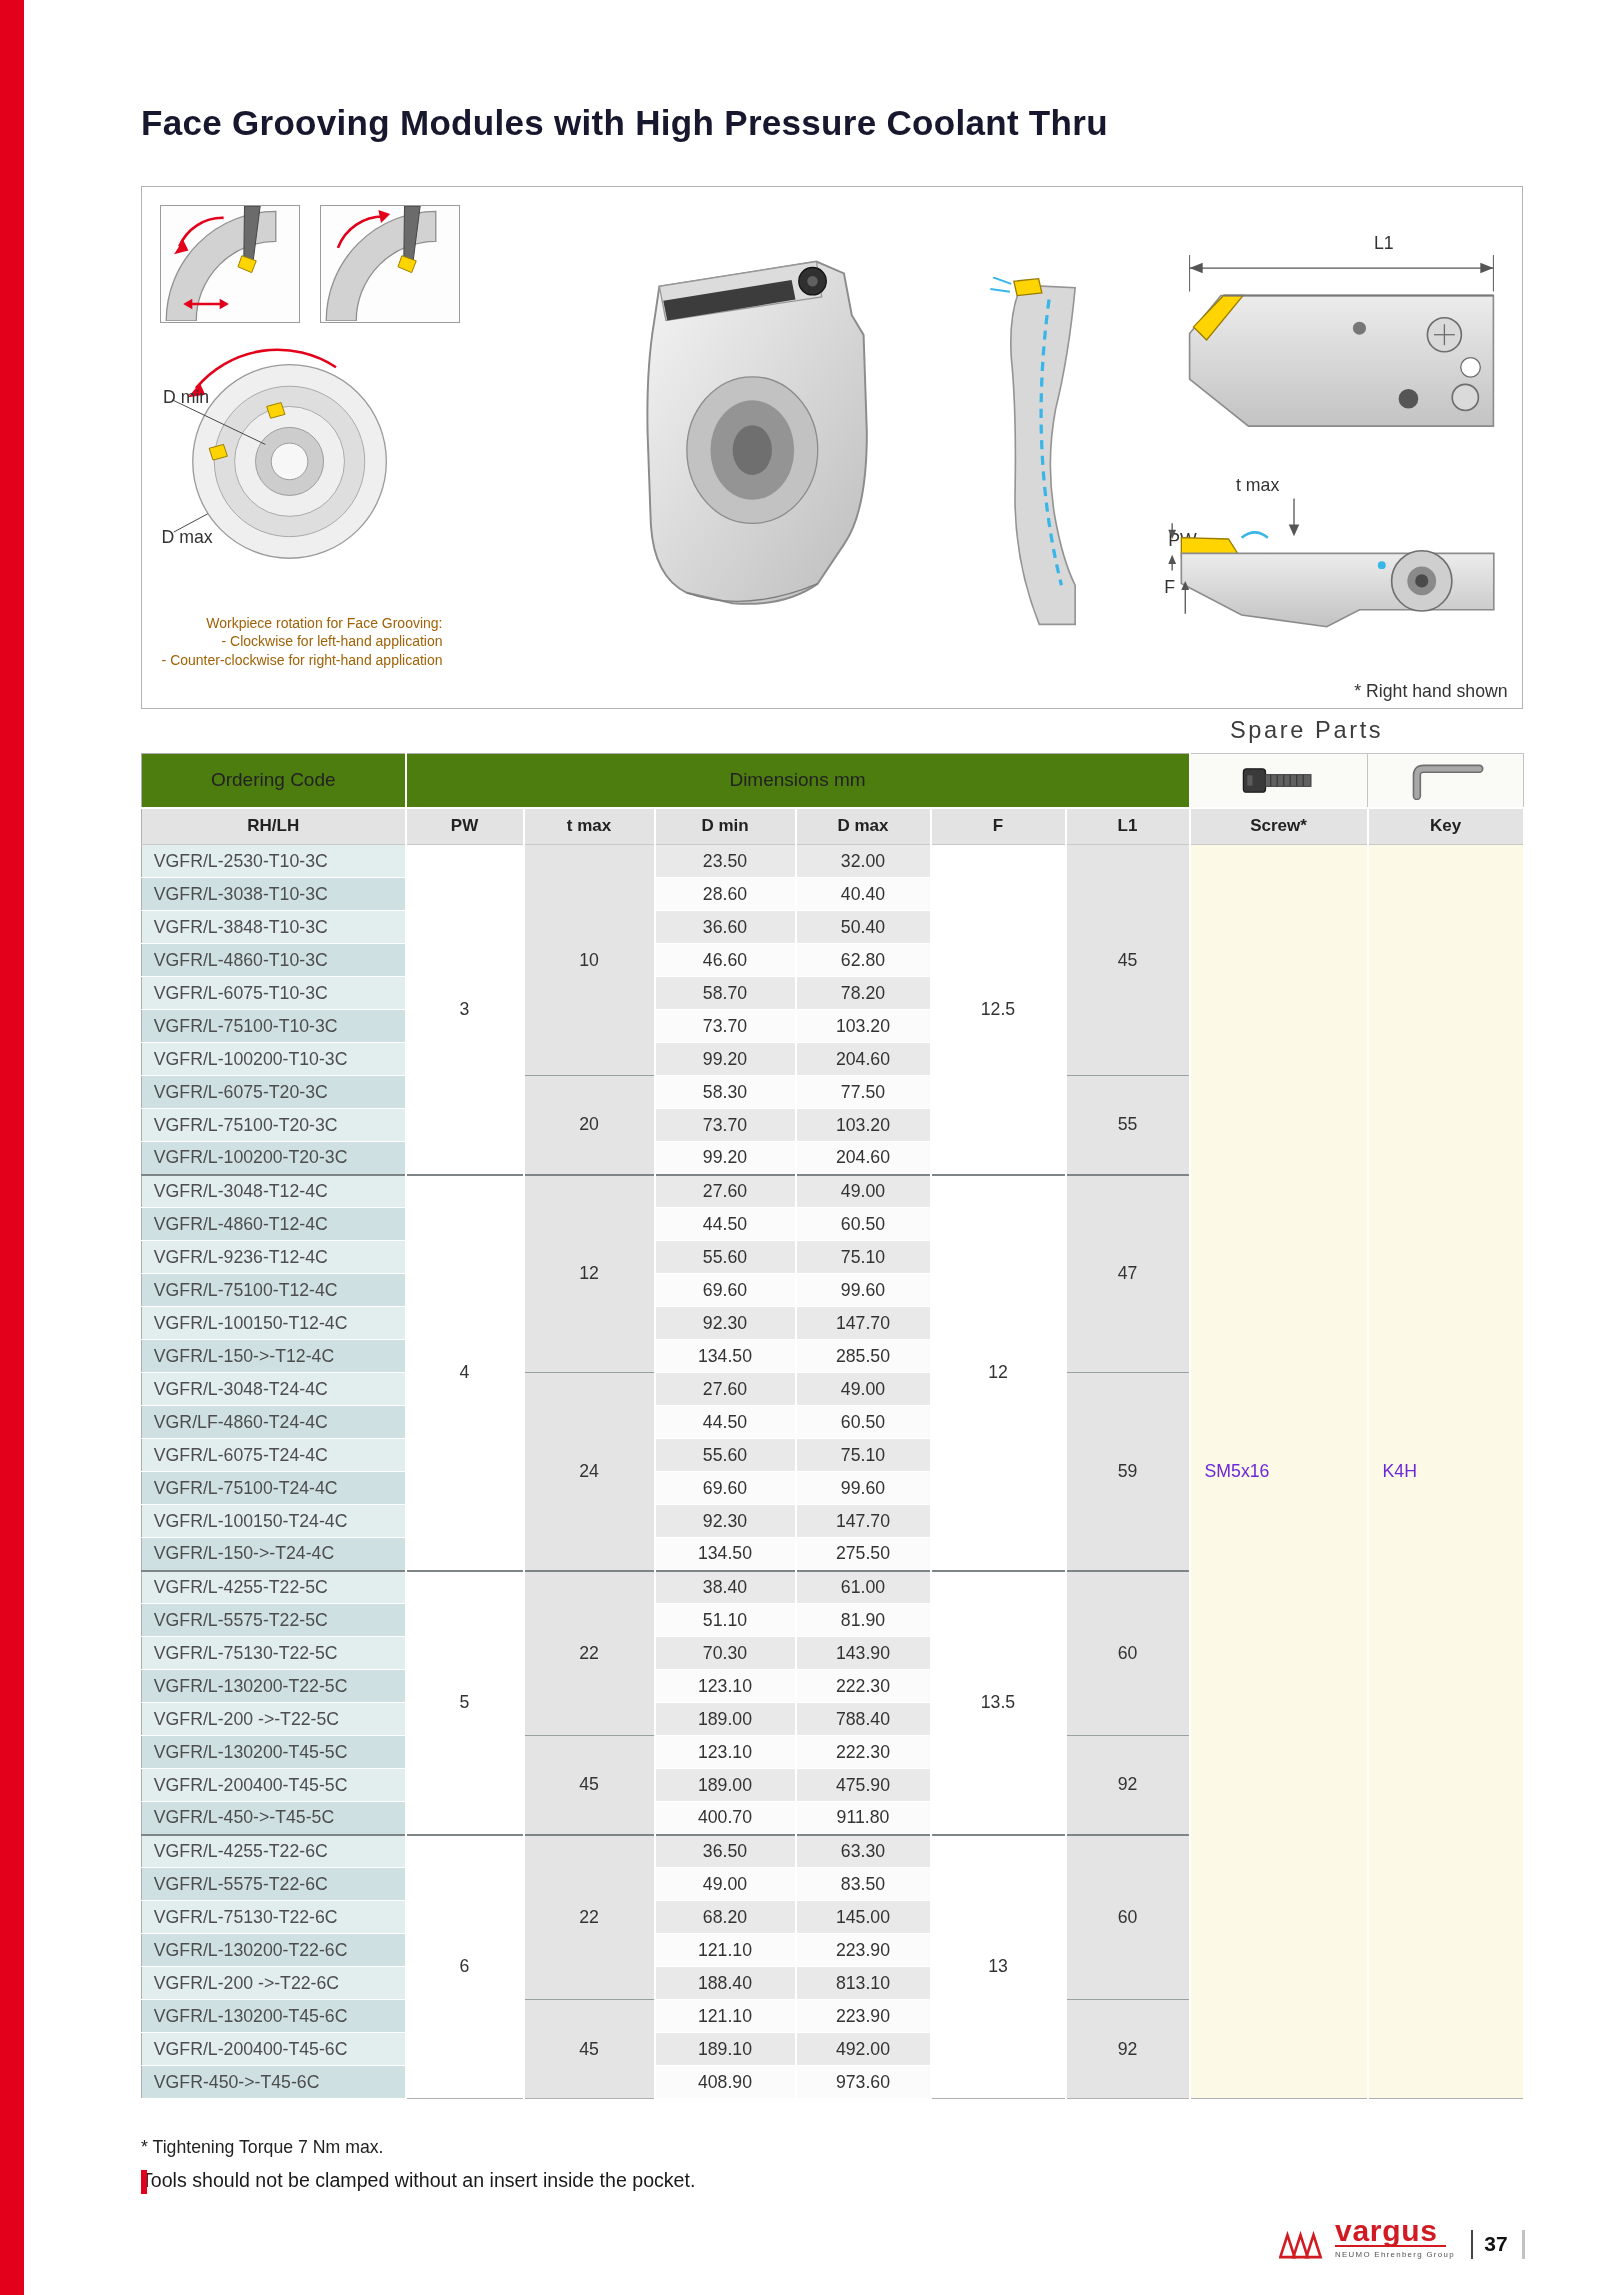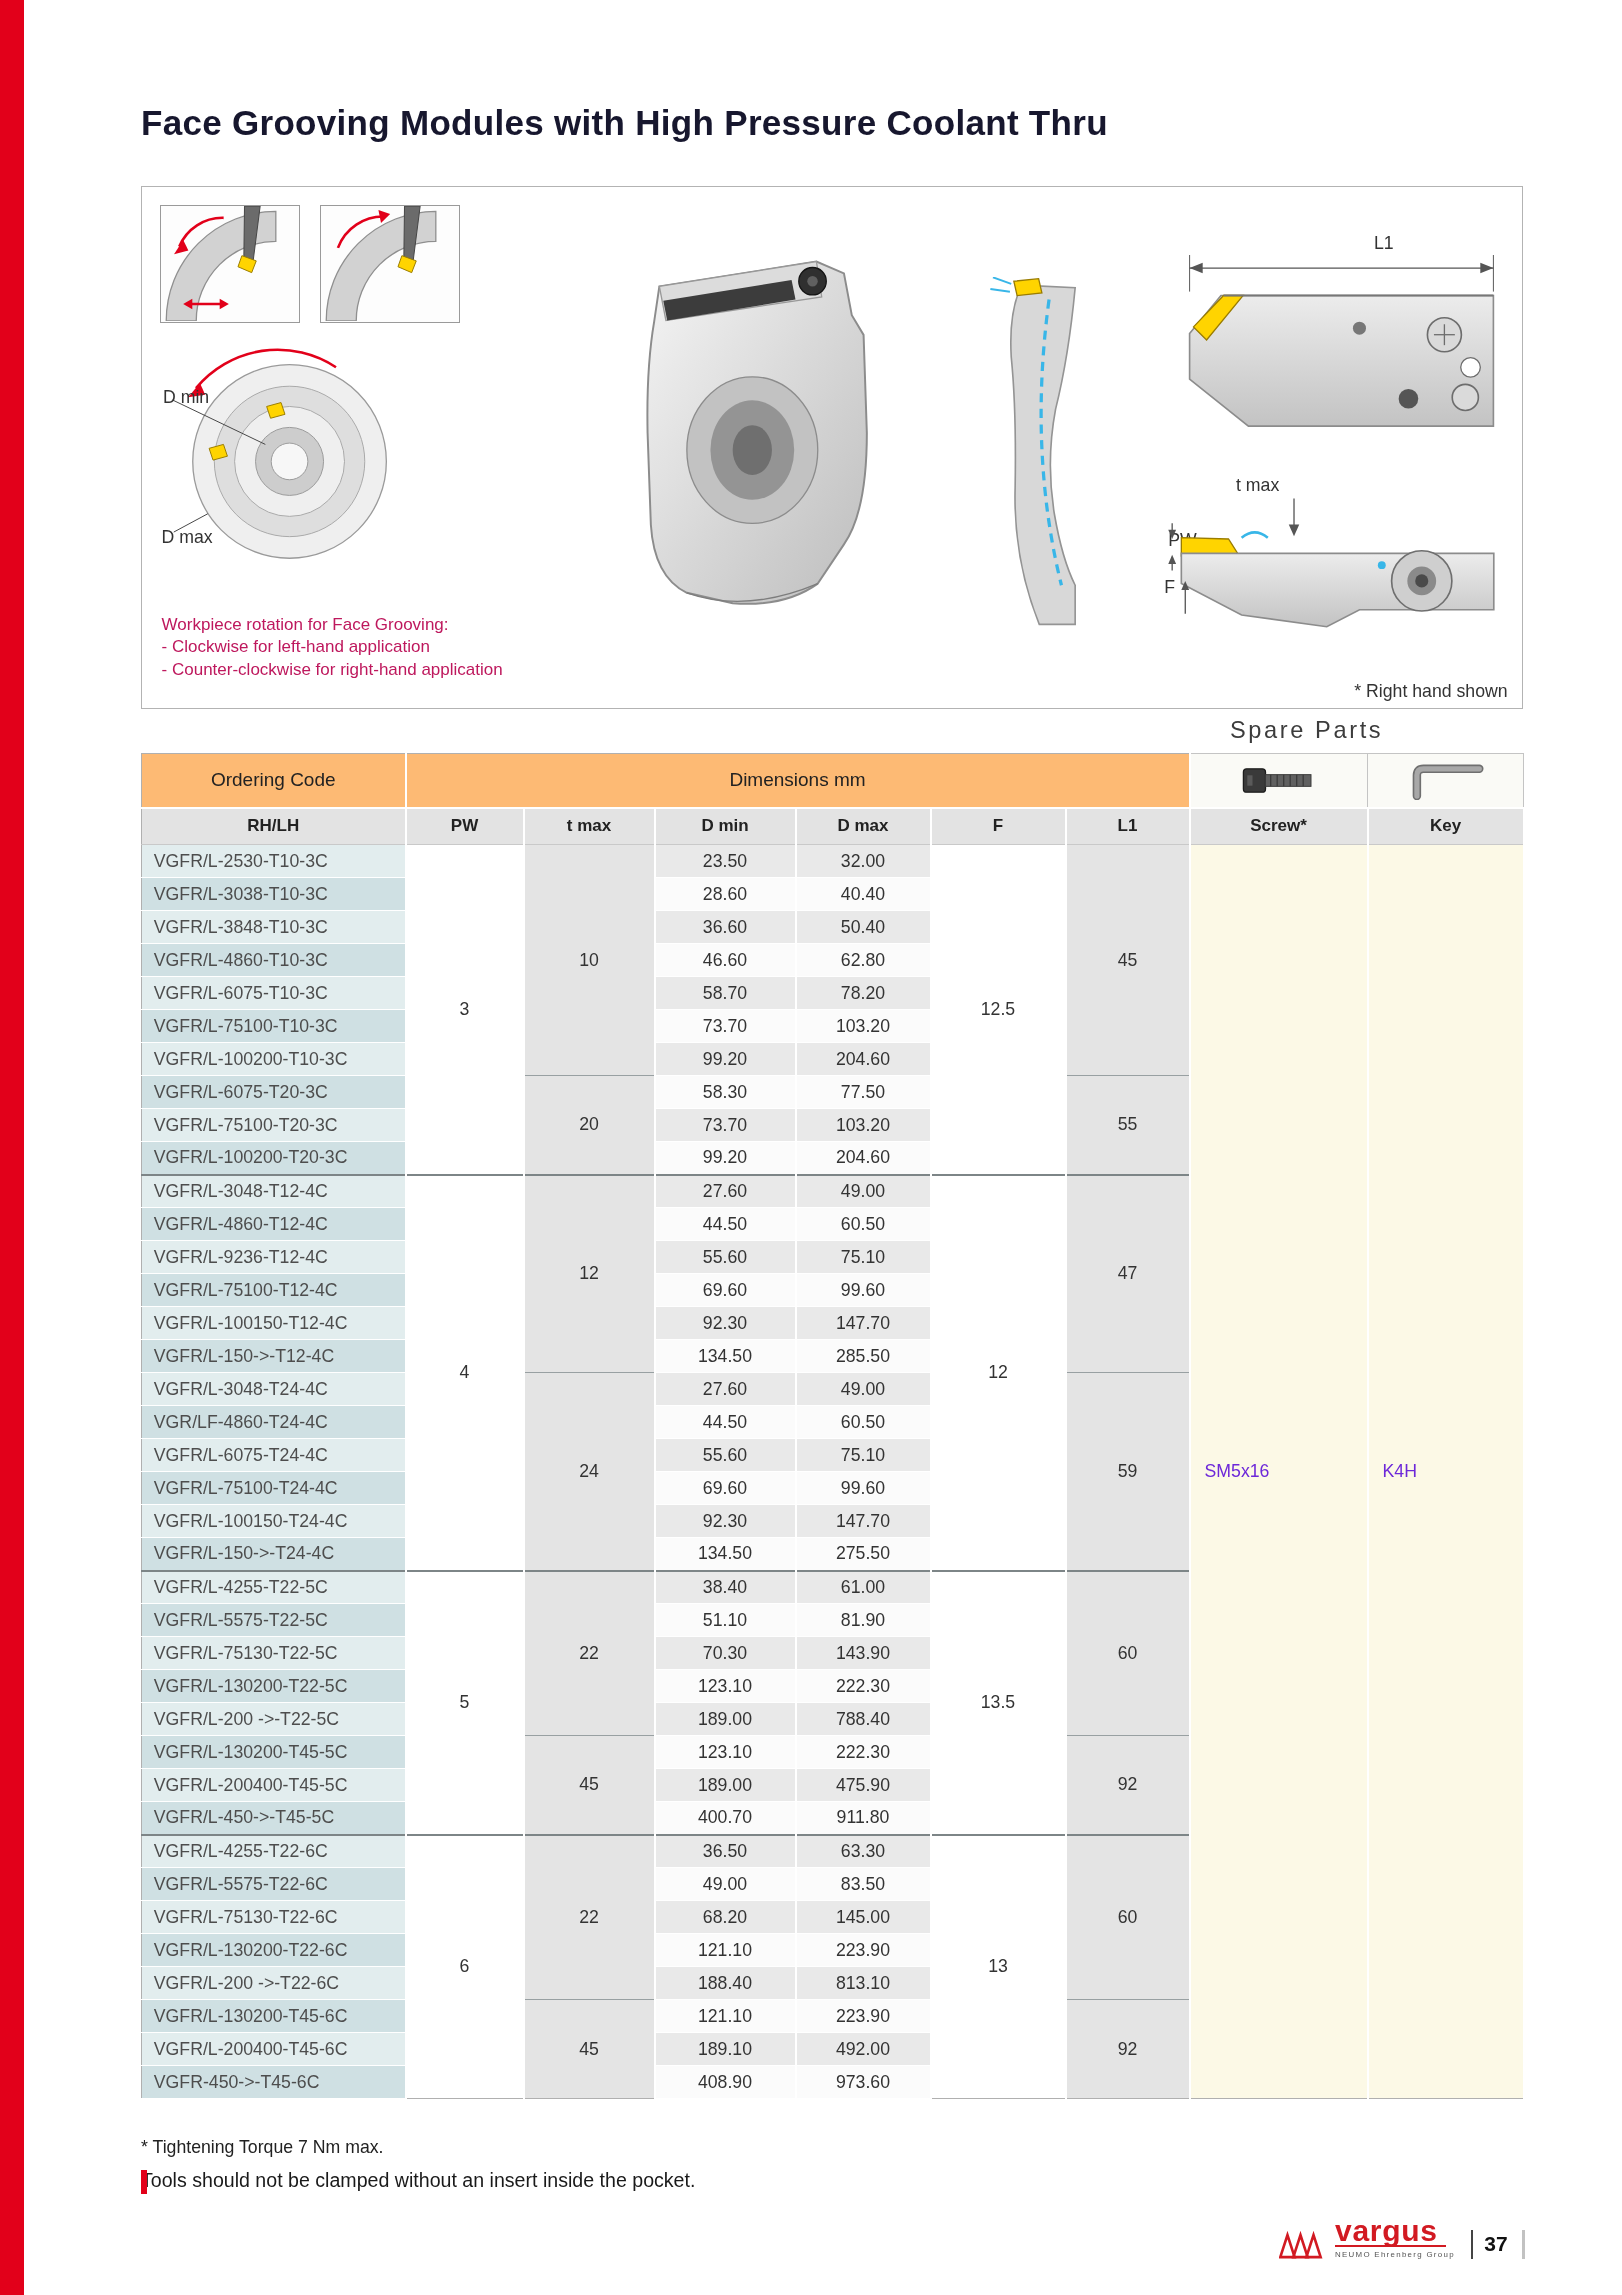--- a/index.html
+++ b/index.html
@@ -22,37 +22,37 @@
   .diagram-box {
     left:141px; top:186px; width:1382px; height:523px;
     border:1.3px solid #b3b3b3; background:#ffffff;
   }
   .thumb {
     width:140px; height:118px; border:1.3px solid #9a9a9a; background:#fdfdfd;
   }
   .lbl {
     font-size:17.7px; color:#333; white-space:nowrap;
   }
-  .rotation-note { left:19.6px; top:427px; font-size:17px; color:#be185d; line-height:1.32; }
+  .rotation-note { left:19.6px; top:427px; font-size:14px; color:#a16207; line-height:1.32;text-align:right; }
   .right-hand-note { right:14.4px; bottom:6.5px; font-size:17.7px; color:#333; }
 
   .spare-title {
     left:1230px; top:717px; font-size:23.6px; color:#3c3c3c; letter-spacing:2.6px;
   }
 
   
   table.main {
     position:absolute; left:141px; top:753px; width:1382px;
     border-collapse:collapse; table-layout:fixed;
     font-size:17.7px; border:1.3px solid #b0b0b0;
   }
   thead tr.h1 th { height:54px; }
   thead tr.h2 th { height:37px; background:#e3e3e3; font-weight:bold; font-size:17px;
     color:#222; border-right:2px solid #fff; border-bottom:1.3px solid #c9c9c9; }
-  th.hdr-blue { background:#fdba74; font-weight:normal; font-size:19px; color:#222;
+  th.hdr-blue { background:#4d7c0f; font-weight:normal; font-size:19px; color:#222;
     border-right:2px solid #fff; border-bottom:2px solid #fff; }
   th.hdr-icon { background:#fafaf6; border:0.7px solid #c4c4c4; border-bottom:2px solid #fff; }
 
   tbody tr { height:33px; }
   tbody td { padding:0; vertical-align:middle; }
   td.code { text-align:left; padding-left:11.8px; color:#4d4d4d;
     border-right:2px solid #fff; border-bottom:1.3px solid #fff;
     white-space:nowrap; overflow:hidden; }
   td.code.even { background:#e2edee; }
   td.code.odd  { background:#cfe0e3; }

